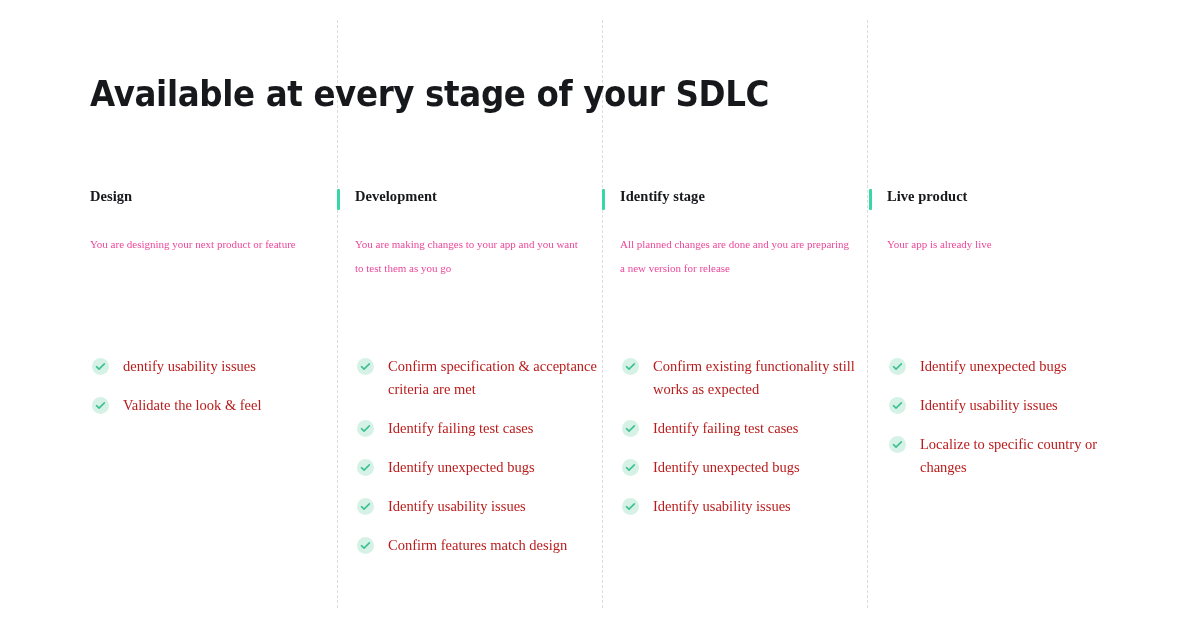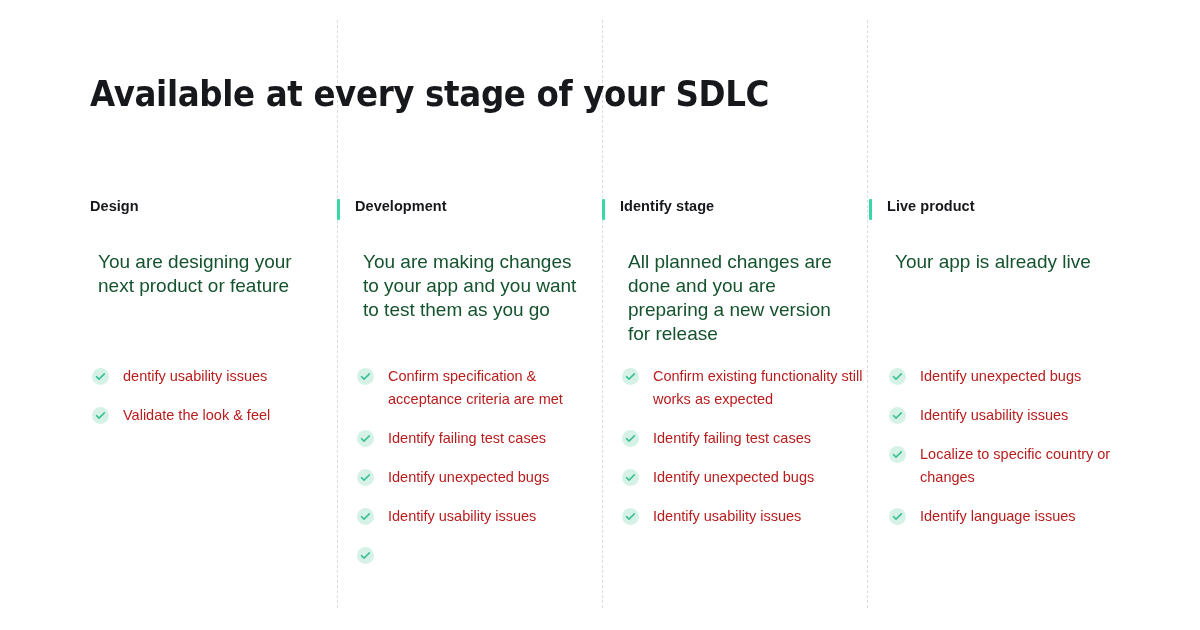--- a/index.html
+++ b/index.html
@@ -54,22 +54,23 @@
 
   
   .columns {
     position: absolute;
     left: 0;
     top: 186px;
     width: 1200px;
   }
   .column {
     position: absolute;
-    top: 10px;
+    top: 0;
     width: 245px;
+    font-family: Liberation Serif, serif;
   }
   .column.c0 { left: 90px; }
   .column.c1 { left: 355px; }
   .column.c2 { left: 620px; }
   .column.c3 { left: 887px; }
 
   .col-accent {
     position: absolute;
     left: -18px;
     top: 3px;
@@ -83,25 +84,25 @@
     margin: 0;
     font-size: 14.5px;
     line-height: 20px;
     font-weight: 700;
     color: #16181c;
     letter-spacing: 0.05px;
     white-space: nowrap;
   }
 
   .col-desc {
-    margin: 8px;
+    margin: 0;
     padding-top: 26px;
-    font-size: 19px;
+    font-size: 11px;
     line-height: 24px;
-    color: #14532d;
+    color: #ec4899;
     max-width: 232px;
   }
 
   .col-list {
     list-style: none;
     margin: 0;
     padding: 0;
     position: absolute;
     top: 169px;
     left: 0;
@@ -210,20 +211,21 @@
               </svg>
           </span>
           <span>Identify usability issues</span>
         </li>
         <li>
           <span class="check-icon">
             <svg viewBox="0 0 12 12">
                 <path d="M1.6 6.2 L4.4 8.9 L10.2 3.1" fill="none" stroke="#3cbf97" stroke-width="1.7" stroke-linecap="round" stroke-linejoin="round"></path>
               </svg>
           </span>
+          <span>Confirm features match design</span>
         </li>
       </ul>
     </div>
 
     <div class="column c2">
       <span class="col-accent"></span>
       <h2 class="col-head">Identify stage</h2>
       <p class="col-desc">All planned changes are done and you are preparing a new version for release</p>
       <ul class="col-list">
         <li>
@@ -283,25 +285,17 @@
           <span>Identify usability issues</span>
         </li>
         <li>
           <span class="check-icon">
             <svg viewBox="0 0 12 12">
                 <path d="M1.6 6.2 L4.4 8.9 L10.2 3.1" fill="none" stroke="#3cbf97" stroke-width="1.7" stroke-linecap="round" stroke-linejoin="round"></path>
               </svg>
           </span>
           <span>Localize to specific country or changes</span>
         </li>
-        <li>
-          <span class="check-icon">
-            <svg viewBox="0 0 12 12">
-                <path d="M1.6 6.2 L4.4 8.9 L10.2 3.1" fill="none" stroke="#3cbf97" stroke-width="1.7" stroke-linecap="round" stroke-linejoin="round"></path>
-              </svg>
-          </span>
-          <span>Identify language issues</span>
-        </li>
       </ul>
     </div>
 
   </div>
 </div>
 
 </body></html>

